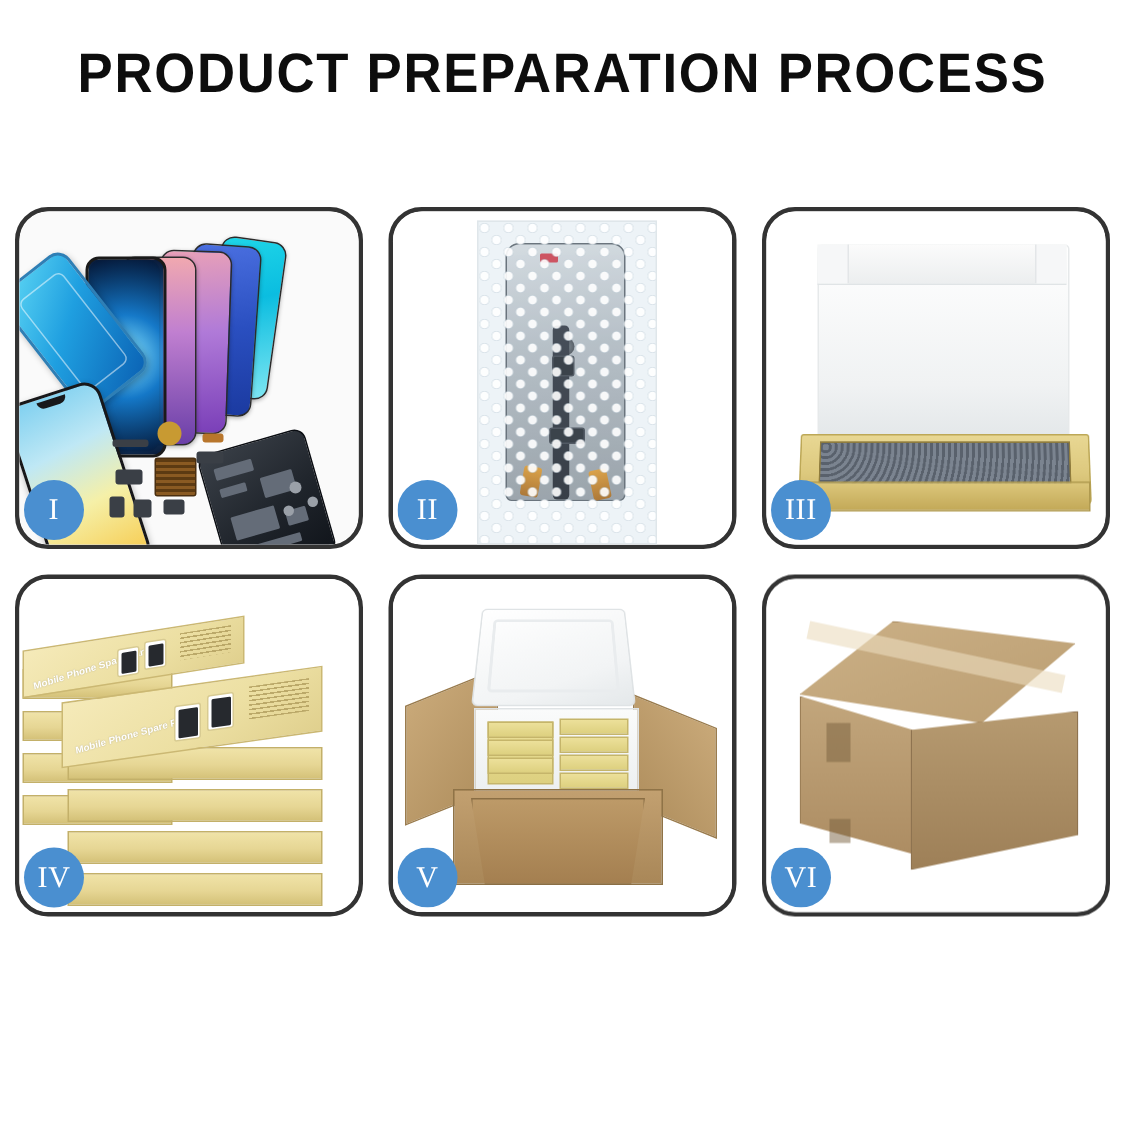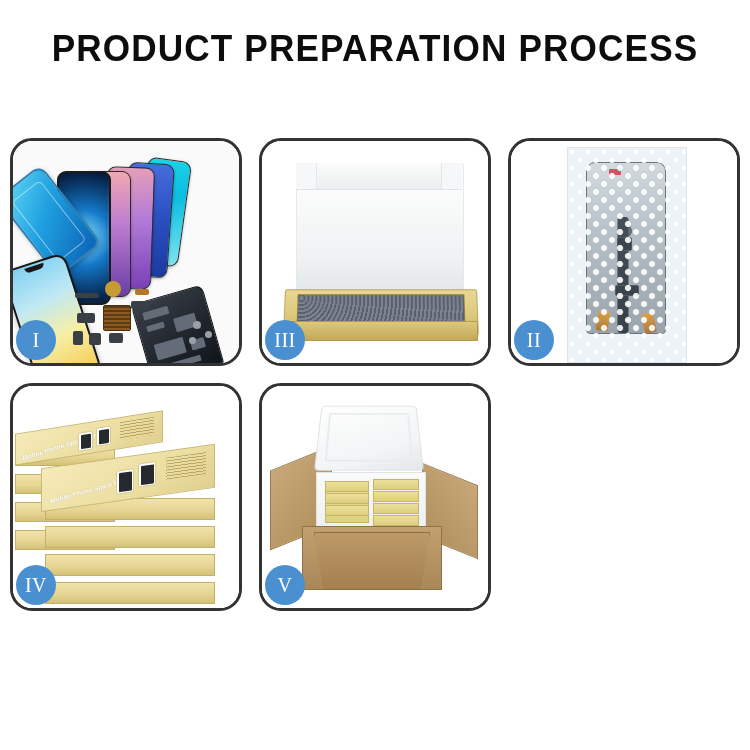--- a/index.html
+++ b/index.html
@@ -388,50 +388,50 @@
         <div class="part silver" style="left:180px; top:180px; width:8px;  height:8px; border-radius:50%;"></div>
         <div class="part silver" style="left:192px; top:190px; width:7px;  height:7px; border-radius:50%;"></div>
         <div class="part silver" style="left:176px; top:196px; width:7px;  height:7px; border-radius:50%;"></div>
       </div>
     </div>
     <div class="badge">I</div>
   </div>
 
   <div class="panel">
     <div class="panel-inner">
-      <div class="scene3">
-        <div class="foam-back"></div>
-        <div class="foam-lip"></div>
-        <div class="kraft-tray">
-          <span class="kraft-inner"></span>
-        </div>
-        <div class="kraft-front"></div>
-      </div>
-    </div>
-    <div class="badge">III</div>
-  </div>
-
-  <div class="panel">
-    <div class="panel-inner">
       <div class="scene2">
         <div class="bubblebag">
           <div class="screen-asm">
             <span class="red-tag"></span>
             <span class="cam-dot"></span>
             <span class="flex-cable"></span>
             <span class="flex-conn" style="left:30px; top:74px;"></span>
             <span class="flex-conn" style="left:28px; top:122px; width:22px; height:9px;"></span>
             <span class="gold-foot" style="left:10px; top:148px;"></span>
             <span class="gold-foot" style="left:56px; top:150px; transform:rotate(-12deg);"></span>
           </div>
           <div class="bubbles"></div>
         </div>
       </div>
     </div>
     <div class="badge">II</div>
+  </div>
+
+  <div class="panel">
+    <div class="panel-inner">
+      <div class="scene3">
+        <div class="foam-back"></div>
+        <div class="foam-lip"></div>
+        <div class="kraft-tray">
+          <span class="kraft-inner"></span>
+        </div>
+        <div class="kraft-front"></div>
+      </div>
+    </div>
+    <div class="badge">III</div>
   </div>
 
   <div class="panel">
     <div class="panel-inner">
       <div class="scene4">
         <div class="stack">
 
           <div class="ybox" style="left:2px;  top:52px;  width:98px; height:18px;"></div>
           <div class="ybox" style="left:2px;  top:80px;  width:98px; height:18px;"></div>
           <div class="ybox" style="left:2px;  top:108px; width:98px; height:18px;"></div>
@@ -488,14 +488,27 @@
           <span class="ybox-row" style="left:56px; top:30px; width:44px; height:9px;"></span>
           <span class="ybox-row" style="left:56px; top:42px; width:44px; height:9px;"></span>
         </div>
         <div class="carton-body"></div>
         <div class="carton-front"></div>
       </div>
     </div>
     <div class="badge">V</div>
   </div>
 
+  <div class="panel">
+    <div class="panel-inner">
+      <div class="scene6">
+        <div class="c-top"></div>
+        <div class="c-tape"></div>
+        <div class="c-left"></div>
+        <div class="c-right"></div>
+        <div class="c-seam" style="left:40px; top:96px; width:16px; height:26px;"></div>
+        <div class="c-seam" style="left:42px; top:160px; width:14px; height:16px;"></div>
+      </div>
+    </div>
+    <div class="badge">VI</div>
+  </div>
 
 </div>
 
 </body></html>

